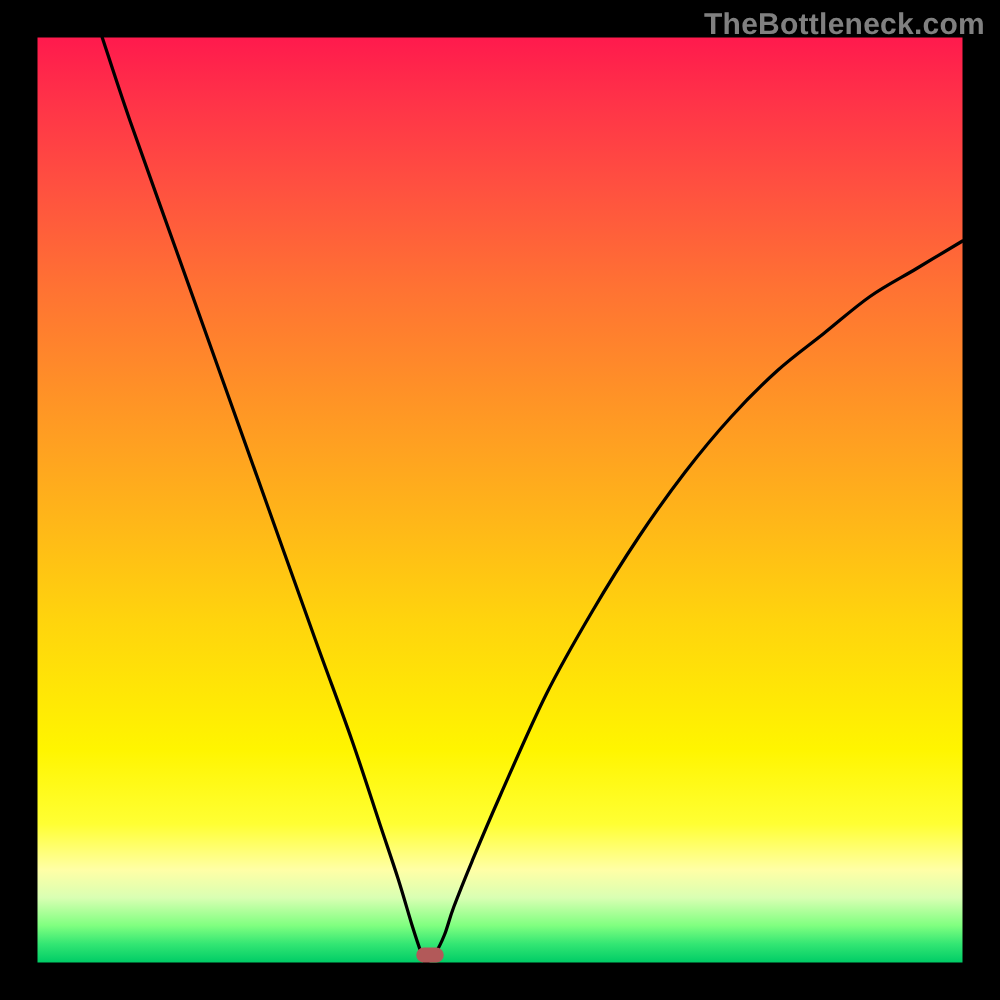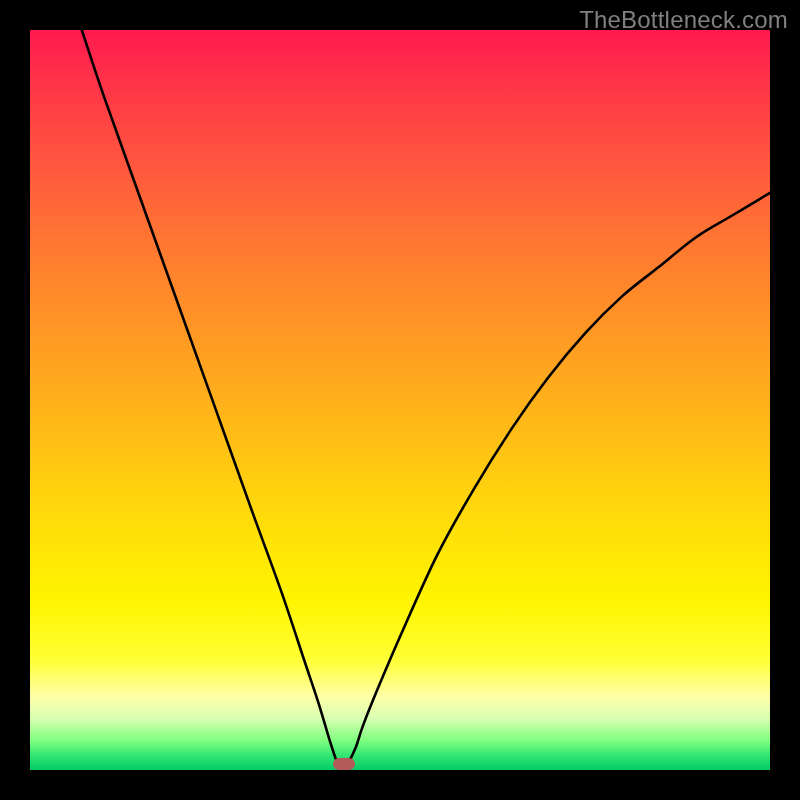--- a/index.html
+++ b/index.html
@@ -41,21 +41,21 @@
       #33e673 98%,
       #00cc66 100%
     );
   }
   .watermark {
     position: absolute;
     top: 6px;
     right: 12px;
     color: #808080;
     font-size: 24px;
-    font-weight: 400;
+    font-weight: 700;
     letter-spacing: 0.2px;
   }
   svg.curve {
     position: absolute;
     left: 0;
     top: 0;
     width: 740px;
     height: 740px;
     overflow: visible;
   }

